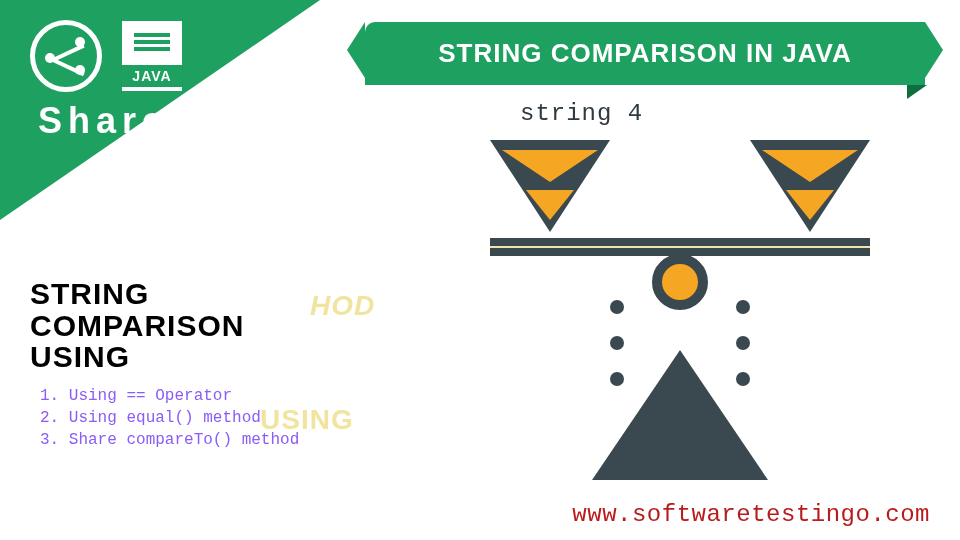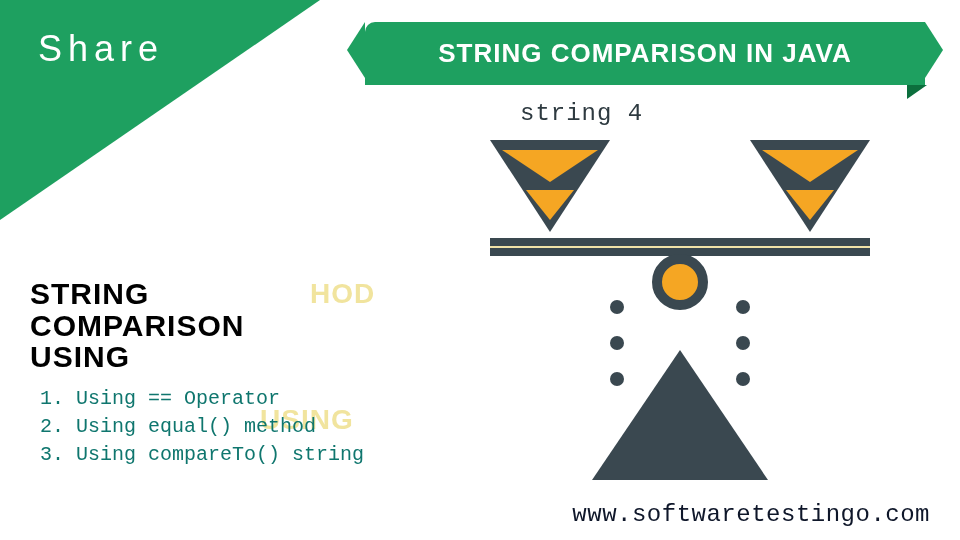--- a/index.html
+++ b/index.html
@@ -57,21 +57,21 @@
     position:absolute; bottom:4px; left:0; right:0;
     background:#1ea060; color:#fff;
     font-size:14px; font-weight:700; text-align:center; padding:3px 0;
     letter-spacing:1px;
   }
   .share-label {
     font-size: 36px;
     letter-spacing: 6px;
     margin-top: 8px;
     margin-left: 8px;
-    font-weight: 400;
+    font-weight: 700;
   }
 
   
   .ribbon {
     position: absolute;
     top: 22px;
     left: 365px;
     width: 560px;
     height: 63px;
     background: #1ea060;
@@ -165,55 +165,67 @@
   }
 
   
   .methods {
     position:absolute;
     left: 30px;
     top: 278px;
     width: 400px;
   }
   .methods .ghost { position:absolute; font-size:28px; font-weight:800; color:#f1e49e; letter-spacing:1px; }
-  .methods .ghost.g1 { top:0; left:280px; }
+  .methods .ghost.g1 { top:12px; left:280px;font-style:italic; }
   .methods .ghost.g2 { top:126px; left:230px; }
   .methods h2 {
     font-size: 30px; font-weight:900; letter-spacing:1px;
     line-height:1.05; color:#000;
     font-family: Arial, sans-serif;
     text-align:left; width:320px;
     position:relative;
   }
   .methods ol {
     margin-top:12px; margin-left:10px;
-    font-size:20px; color:#0f766e;
+    font-size:16px; color:#8b5cf6;
     font-family: "Consolas","Courier New",monospace;
     list-style-position: inside;
     position:relative;
   }
   .methods li { line-height:1.4; }
 
   .website {
     position:absolute;
     right: 30px;
     bottom: 12px;
     font-size: 24px;
     font-family: "Consolas","Courier New",monospace;
-    color:#0f172a;
+    color:#b91c1c;
     letter-spacing:0.5px;
     margin-left:34px;
   }
 </style>
 </head>
 <body>
 
 <div class="green-triangle"></div>
 
 <div class="share-area">
+  <div class="share-icons">
+    <div class="share-circle">
+      <div class="n n1"></div>
+        <div class="n n2"></div>
+        <div class="n n3"></div>
+      <div class="l l1"></div>
+        <div class="l l2"></div>
+    </div>
+    <div class="java-file">
+      <div class="ext">JAVA</div>
+    </div>
+  </div>
   <div class="share-label">Share</div>
 </div>
 
 <div class="ribbon">
   <span>STRING COMPARISON IN JAVA</span>
   <div class="ribbon-fold"></div>
 </div>
 
 <div class="scale">
   <div class="label-s left">string 4</div>
@@ -249,17 +261,17 @@
 <div class="methods">
   <div class="ghost g1">HOD</div>
   <div class="ghost g2">USING</div>
   <h2>
     <span>STRING COMPARISON</span><br>
     <span>USING</span>
   </h2>
   <ol>
     <li>Using == Operator</li>
     <li>Using  equal() method</li>
-    <li>Using compareTo() string</li>
+    <li>Share compareTo() method</li>
   </ol>
 </div>
 
 <div class="website">www.softwaretestingo.com</div>
 
 </body></html>

